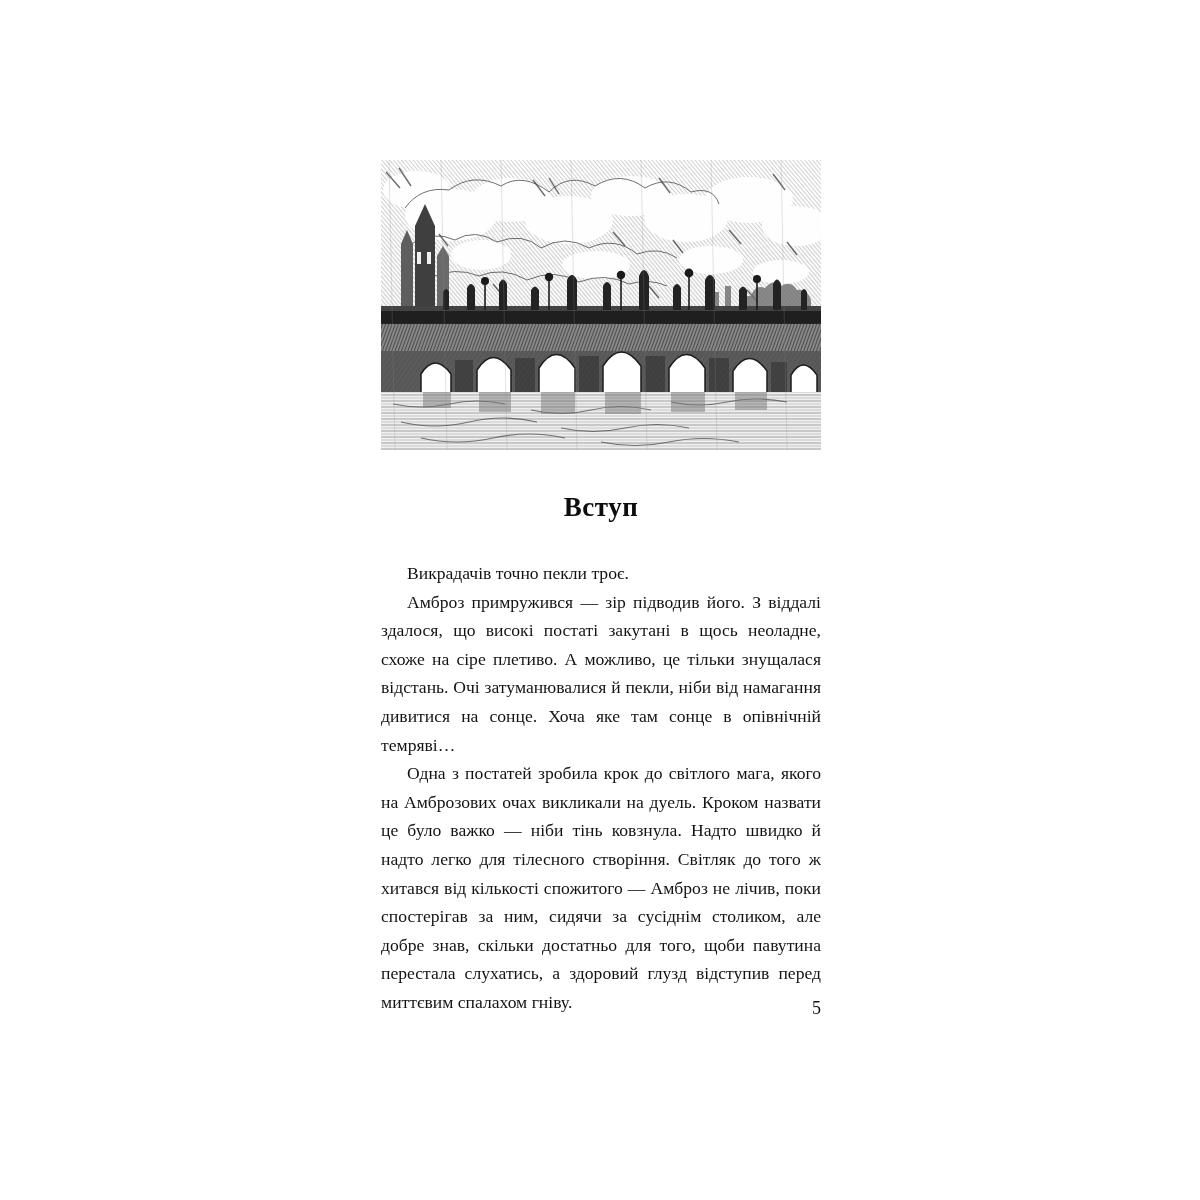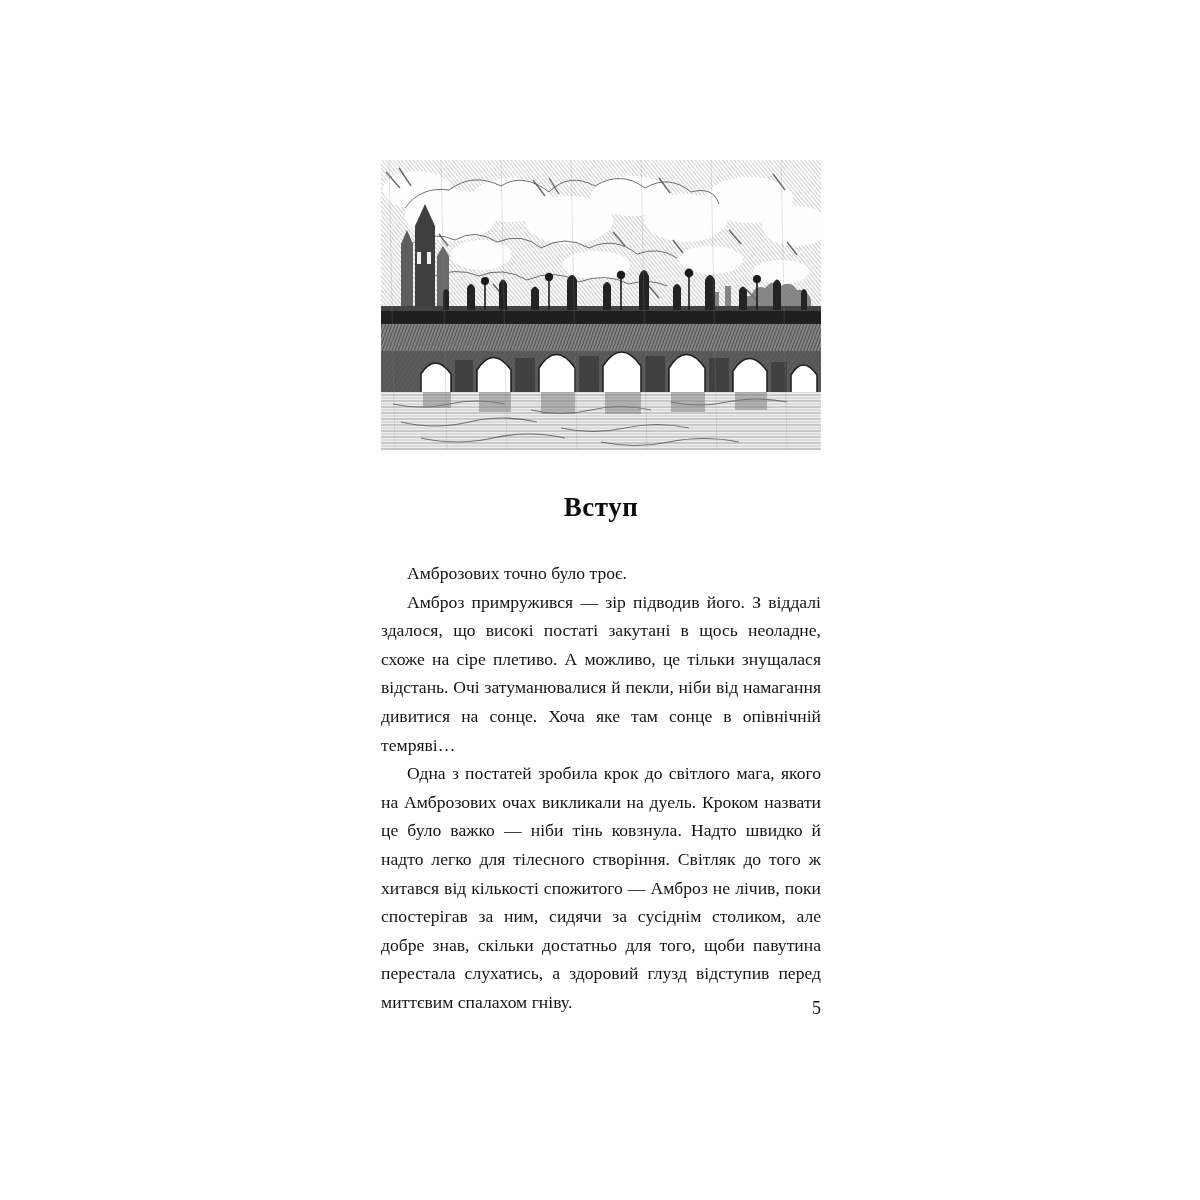--- a/index.html
+++ b/index.html
@@ -242,21 +242,21 @@
 
         <g stroke="#8a8a8a" stroke-width="0.7" opacity="0.35">
           <path d="M8 0 L14 290 M60 0 L66 290 M120 0 L126 290 M190 0 L196 290 M260 0 L266 290 M330 0 L336 290 M400 0 L406 290"></path>
         </g>
       </svg>
     </div>
 
     <h1 class="chapter-title">Вступ</h1>
 
     <div class="body-text">
-      <p>Амброзових точно було троє.</p>
+      <p>Викрадачів точно пекли троє.</p>
       <p>Амброз примружився — зір підводив його. З віддалі здалося, що високі постаті закутані в щось неоладне, схоже на сіре плетиво. А можливо, це тільки знущалася відстань. Очі затуманювалися й пекли, ніби від намагання дивитися на сонце. Хоча яке там сонце в опівнічній темряві…</p>
       <p>Одна з постатей зробила крок до світлого мага, якого на Амброзових очах викликали на дуель. Кроком назвати це було важко — ніби тінь ковзнула. Надто швидко й надто легко для тілесного створіння. Світляк до того ж хитався від кількості спожитого — Амброз не лічив, поки спостерігав за ним, сидячи за сусіднім столиком, але добре знав, скільки достатньо для того, щоби павутина перестала слухатись, а здоровий глузд відступив перед миттєвим спалахом гніву.</p>
     </div>
 
   </div>
 
   <div class="page-number">5</div>
 
 </div>
 

